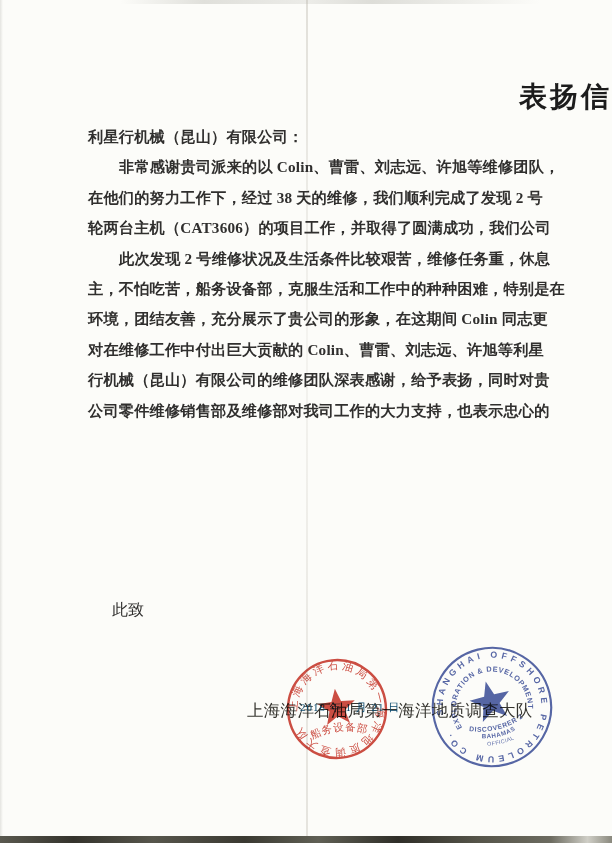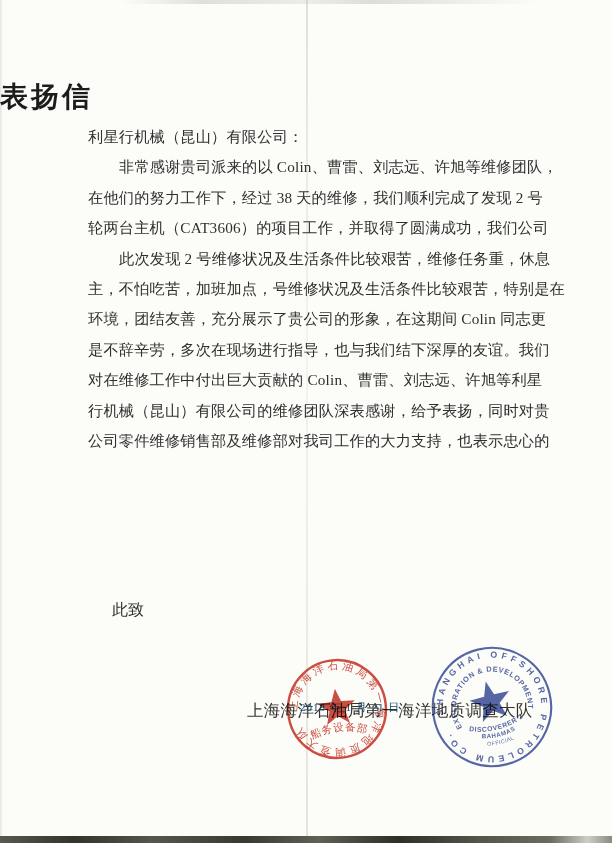--- a/index.html
+++ b/index.html
@@ -24,30 +24,30 @@
   .left-edge{
     position:absolute;left:0;top:0;width:3px;height:843px;
     background:linear-gradient(90deg,rgba(120,120,112,.18),rgba(120,120,112,0));
   }
   .bottom-strip{
     position:absolute;left:0;bottom:0;width:612px;height:7px;
     background:linear-gradient(90deg,#5a594f 0%,#34332c 12%,#57564c 25%,#3a3931 40%,#606055 52%,#2f2e28 65%,#555449 78%,#6c6b60 90%,#cfcec6 96%,#8a897e 100%);
   }
   .title{
     position:absolute;left:0;top:78px;width:612px;
-    text-align:left;font-size:28px;font-weight:bold;
+    text-align:right;font-size:28px;font-weight:bold;
     letter-spacing:3px;color:#1c1c1c;margin:0;
   }
   .letter-body{
     position:absolute;left:88px;top:122px;width:460px;
   }
   .line{
     height:30.4px;line-height:30.4px;
     font-size:15.2px;letter-spacing:.2px;
-    white-space:nowrap;color:#302f2e;
+    white-space:nowrap;color:#302f2e;font-weight:bold;
   }
   .line.indent{padding-left:31px;}
   .closing{
     position:absolute;left:112px;top:600px;
     font-size:16px;color:#302f2e;
   }
   .signature{
     position:absolute;left:247px;top:700px;
     font-size:16.5px;letter-spacing:.3px;white-space:nowrap;color:#35342f;
   }
@@ -70,23 +70,22 @@
   <div class="fold-line"></div>
 
   <h1 class="title">表扬信</h1>
 
   <div class="letter-body">
     <div class="line">利星行机械（昆山）有限公司：</div>
     <div class="line indent">非常感谢贵司派来的以 Colin、曹雷、刘志远、许旭等维修团队，</div>
     <div class="line">在他们的努力工作下，经过 38 天的维修，我们顺利完成了发现 2 号</div>
     <div class="line">轮两台主机（CAT3606）的项目工作，并取得了圆满成功，我们公司</div>
     <div class="line indent">此次发现 2 号维修状况及生活条件比较艰苦，维修任务重，休息</div>
-    <div class="line">主，不怕吃苦，加班加点，号维修状况及生活条件比较艰苦，特别是在</div>
+    <div class="line">主，不怕吃苦，船务设备部，克服生活和工作中的种种困难，特别是在</div>
     <div class="line">环境，团结友善，充分展示了贵公司的形象，在这期间 Colin 同志更</div>
-    <div class="line">是不辞辛劳，多次在现场进行指导，也与我们结下深厚的友谊。我们</div>
     <div class="line">对在维修工作中付出巨大贡献的 Colin、曹雷、刘志远、许旭等利星</div>
     <div class="line">行机械（昆山）有限公司的维修团队深表感谢，给予表扬，同时对贵</div>
     <div class="line">公司零件维修销售部及维修部对我司工作的大力支持，也表示忠心的</div>
   </div>
 
   <div class="closing">此致</div>
 
   <div class="signature">上海海洋石油局第一海洋地质调查大队</div>
   <div class="date">2018 年 1 月 21 日</div>
 

